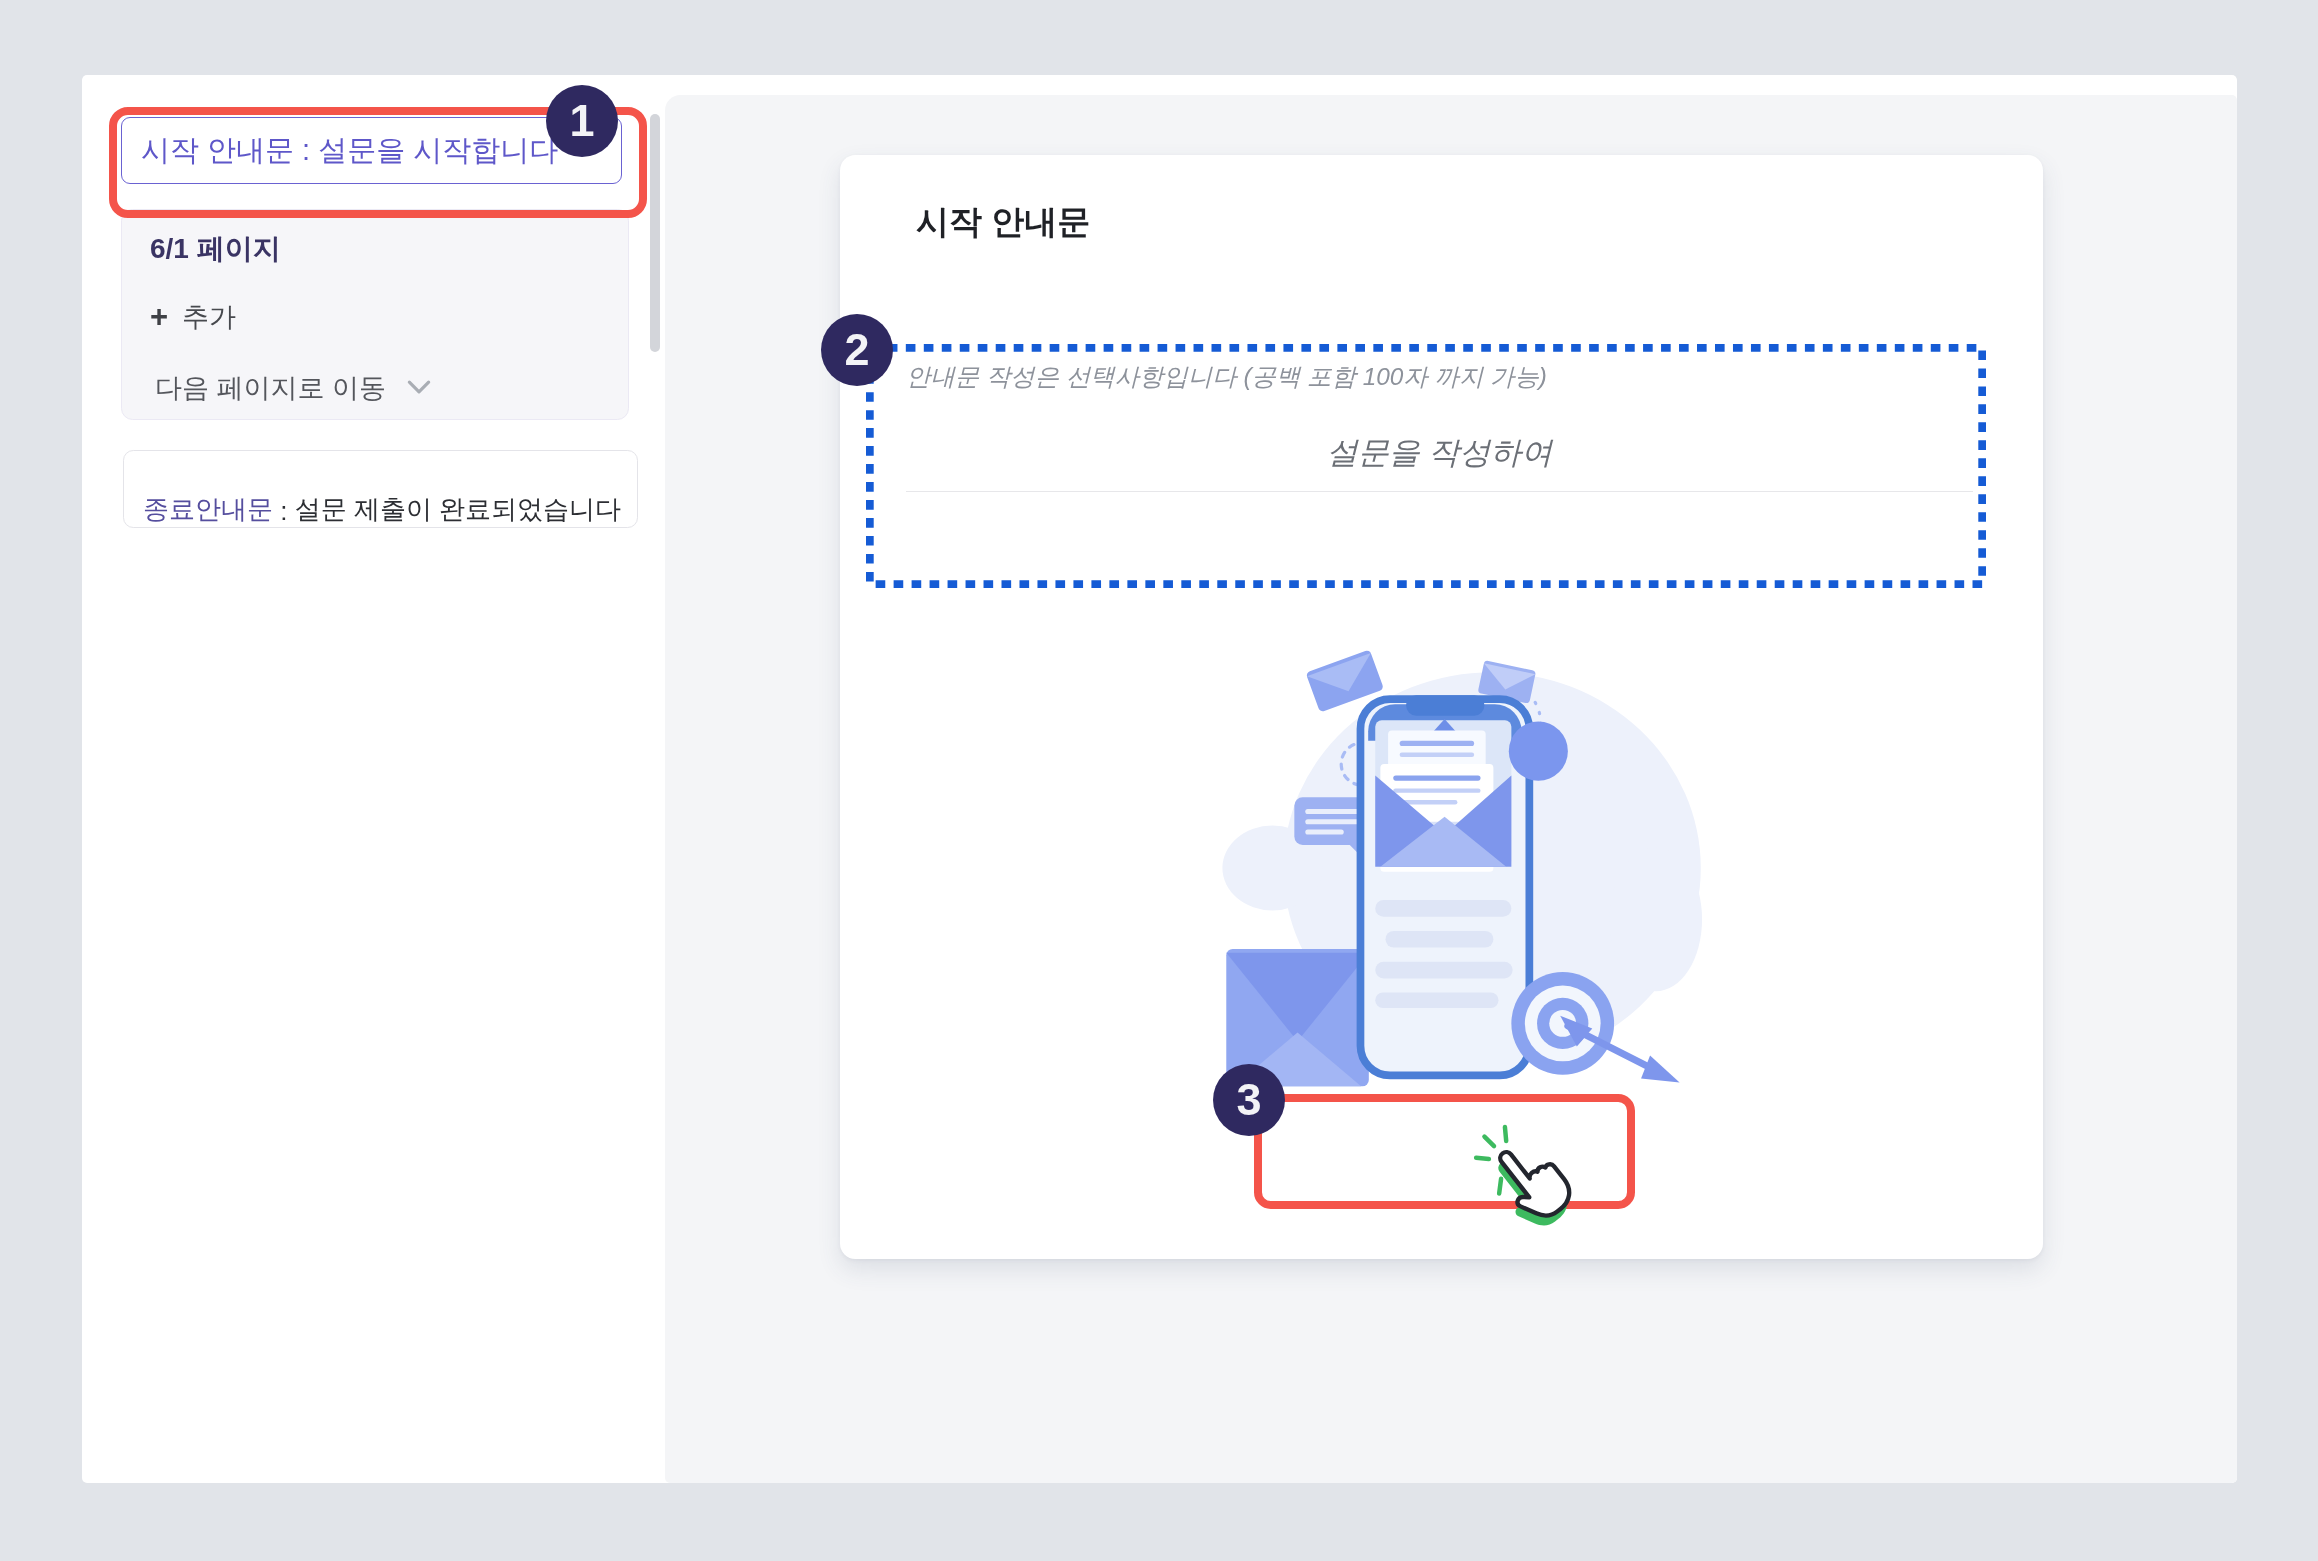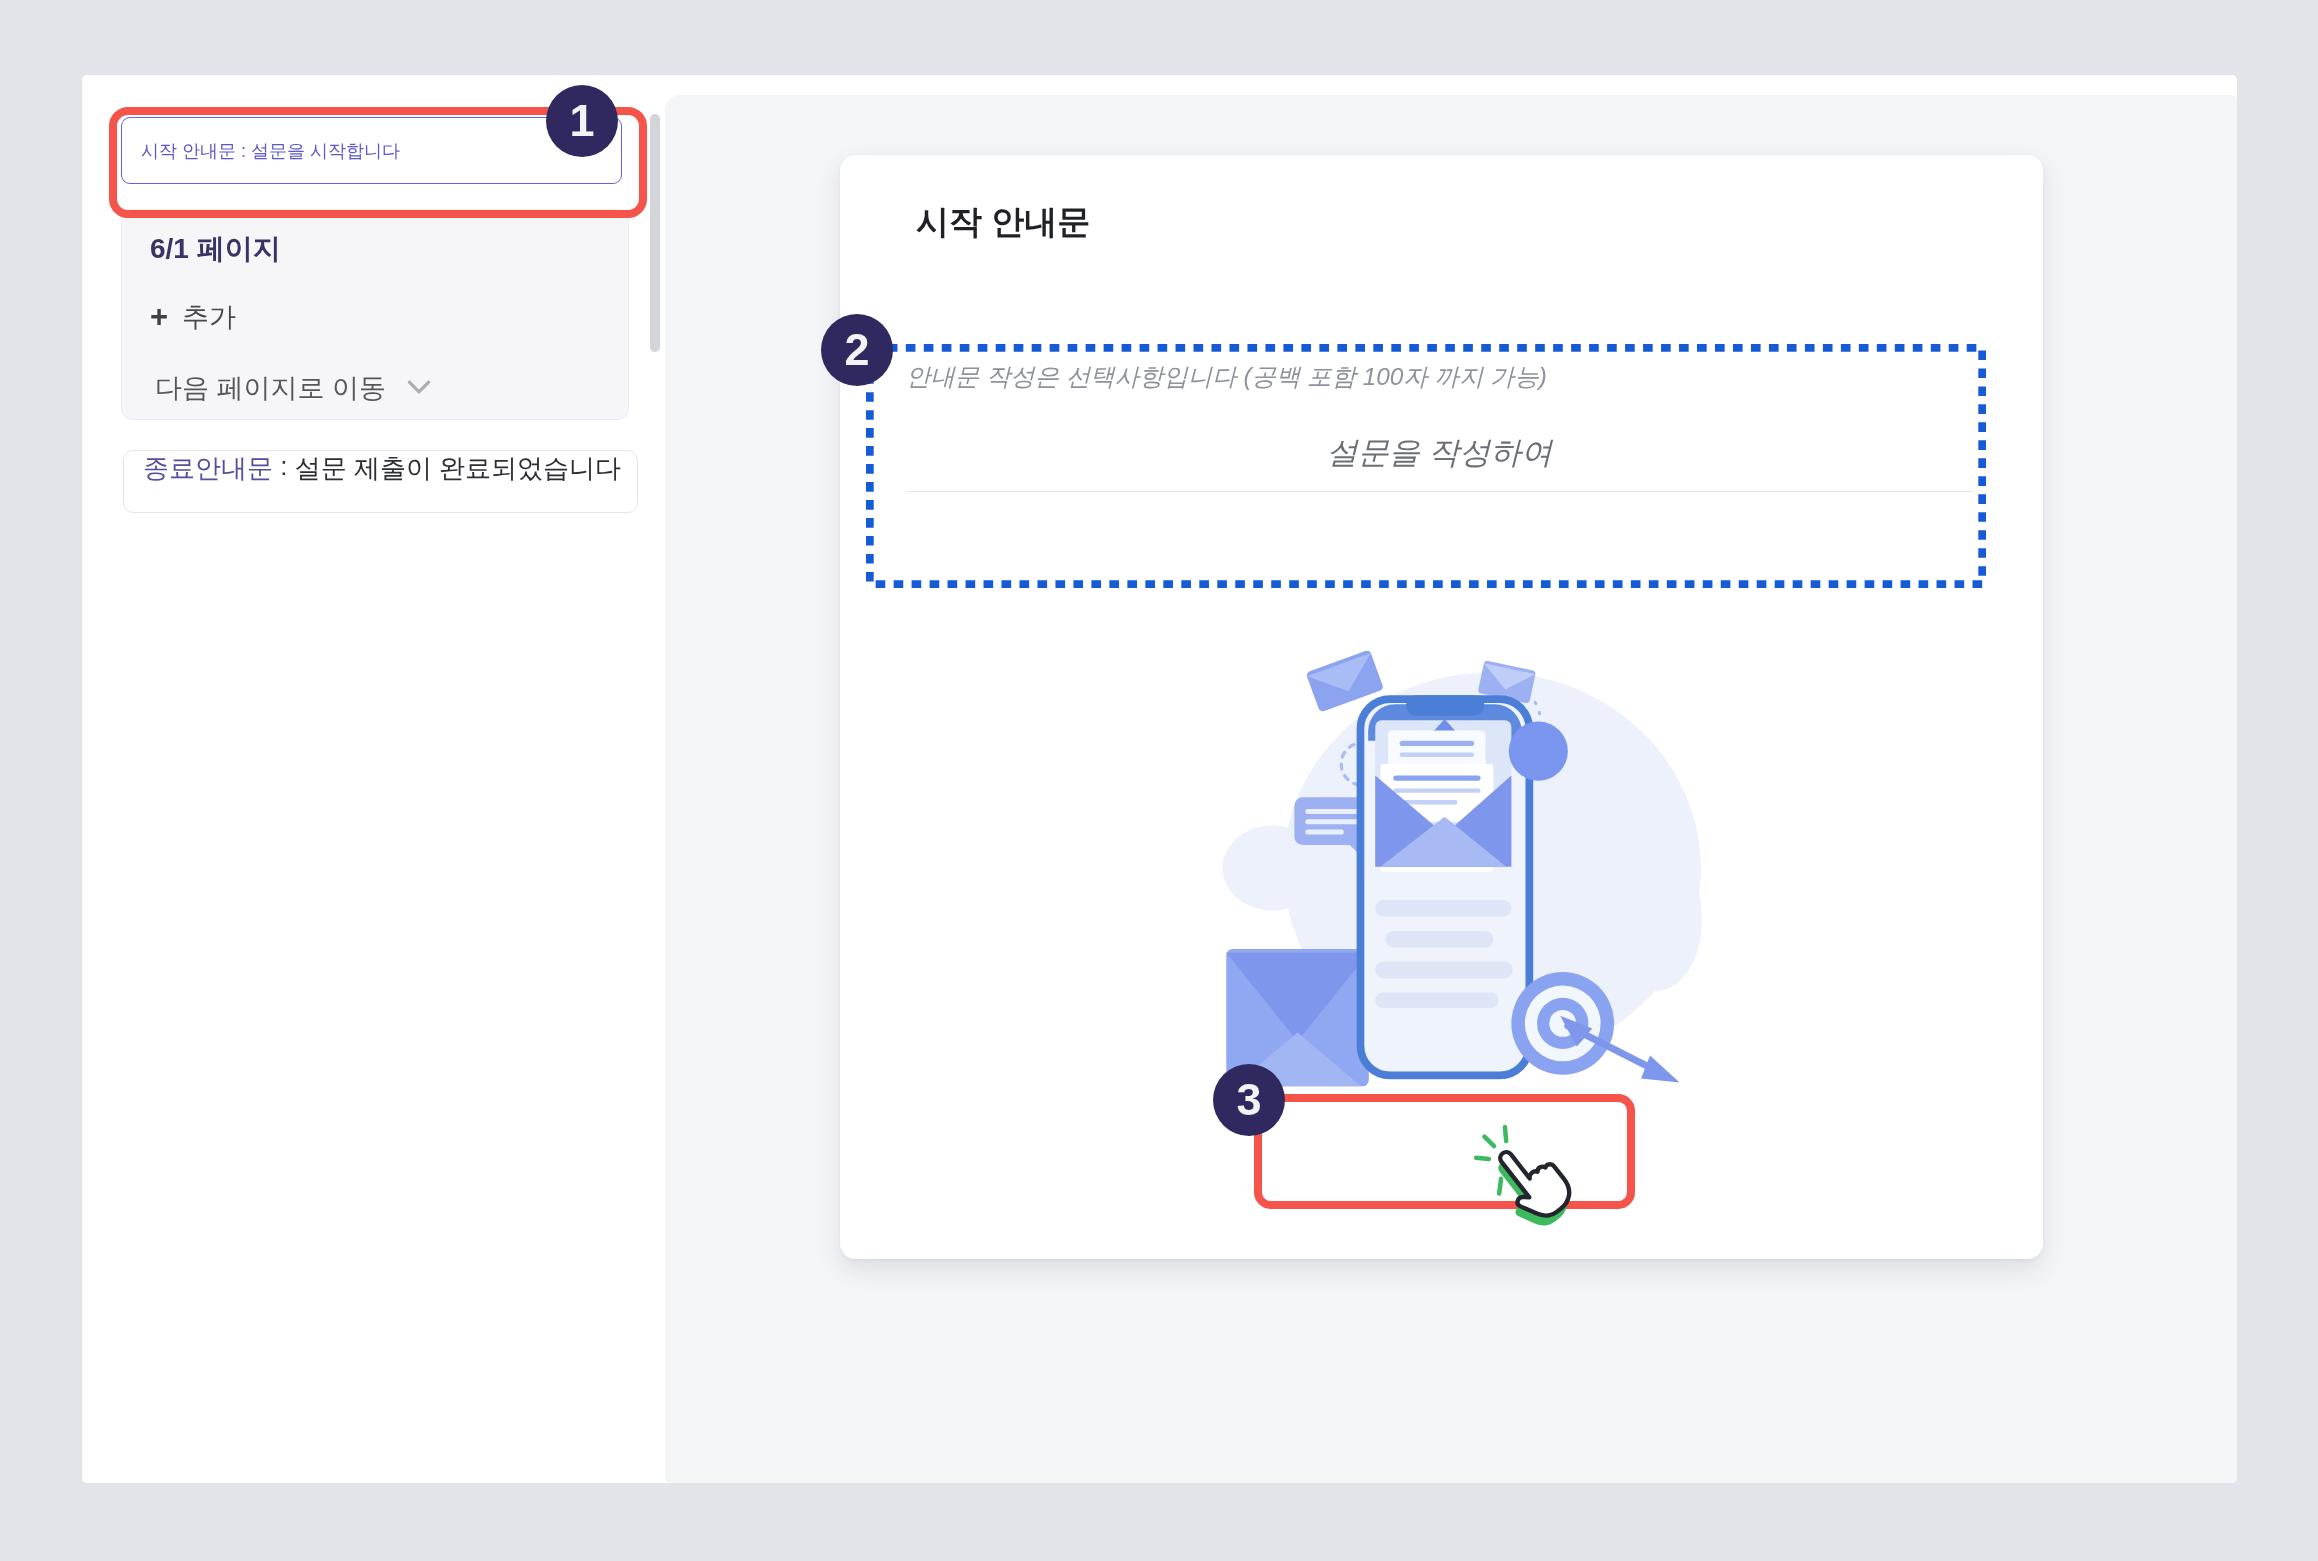--- a/index.html
+++ b/index.html
@@ -13,31 +13,31 @@
 
   
   .badge{position:absolute;width:72px;height:72px;border-radius:50%;background:var(--badge-navy,#2f2960);
          color:#f3f3f6;font-size:45px;font-weight:bold;display:flex;align-items:center;justify-content:center;z-index:30;}
   .hlbox{position:absolute;border:8.4px solid var(--highlight-red,#f4544a);background:transparent;z-index:20;pointer-events:none;}
 
   
   .hl1{left:27px;top:32px;width:522px;height:95px;border-radius:19px;}
   .start-item{position:absolute;left:39px;top:42px;width:501px;height:67px;background:#fff;
               border:1.9px solid var(--item-border-purple,#6a62d2);border-radius:9px;display:flex;align-items:center;
-              padding-left:19px;box-sizing:border-box;font-size:18px;color:var(--accent-purple,#5e57c9);z-index:10;}
+              padding-left:19px;box-sizing:border-box;font-size:29px;color:var(--accent-purple,#5e57c9);z-index:10;}
   .badge1{left:464px;top:10.3px;}
   .page-group{position:absolute;left:39px;top:134px;width:508px;height:211px;background:#f6f6f9;
               border:1.3px solid #ebe9f4;border-radius:11.6px;box-sizing:border-box;}
   .pg-row{position:absolute;left:28px;height:41px;display:flex;align-items:center;gap:14px;}
   .pg-indicator{top:18px;font-size:28px;font-weight:bold;color:#3a3464;}
   .pg-add{top:86px;font-size:27px;color:#47494e;cursor:pointer;}
   .pg-add .plus{font-size:31px;font-weight:600;color:#3f4146;line-height:1;}
   .pg-next{top:157px;left:33px;font-size:27px;color:#54565c;gap:20px;cursor:pointer;}
-  .end-item{position:absolute;left:41px;top:375px;width:515px;height:63px;background:#fff;border:1.3px solid #e4e4e9;
-            border-radius:10.3px;display:flex;align-items:flex-start;padding-left:19px;box-sizing:border-box;font-size:26px;color:#2c2e33;}
+  .end-item{position:absolute;left:41px;top:375px;width:515px;height:78px;background:#fff;border:1.3px solid #e4e4e9;
+            border-radius:10.3px;display:flex;align-items:flex-end;padding-left:19px;box-sizing:border-box;font-size:26px;color:#2c2e33;}
   .end-item .prefix{color:#554e9e;}
   .end-item .sep{white-space:pre;}
   .scroll-thumb{position:absolute;left:568px;top:39px;width:9.6px;height:238px;border-radius:5.1px;background:#d3d5da;}
 
   
   .card{position:absolute;left:175px;top:60px;width:1203px;height:1104px;background:#fff;border-radius:15.4px;
         box-shadow:0 10.3px 23px rgba(60,70,110,.12),0 1.3px 3.9px rgba(60,70,110,.06);}
   .card-title{position:absolute;left:76px;top:45px;font-size:33px;font-weight:bold;color:#1f2126;}
 
   .dashed-region{position:absolute;left:26px;top:189px;width:1120px;height:244px;font-style:italic;}

